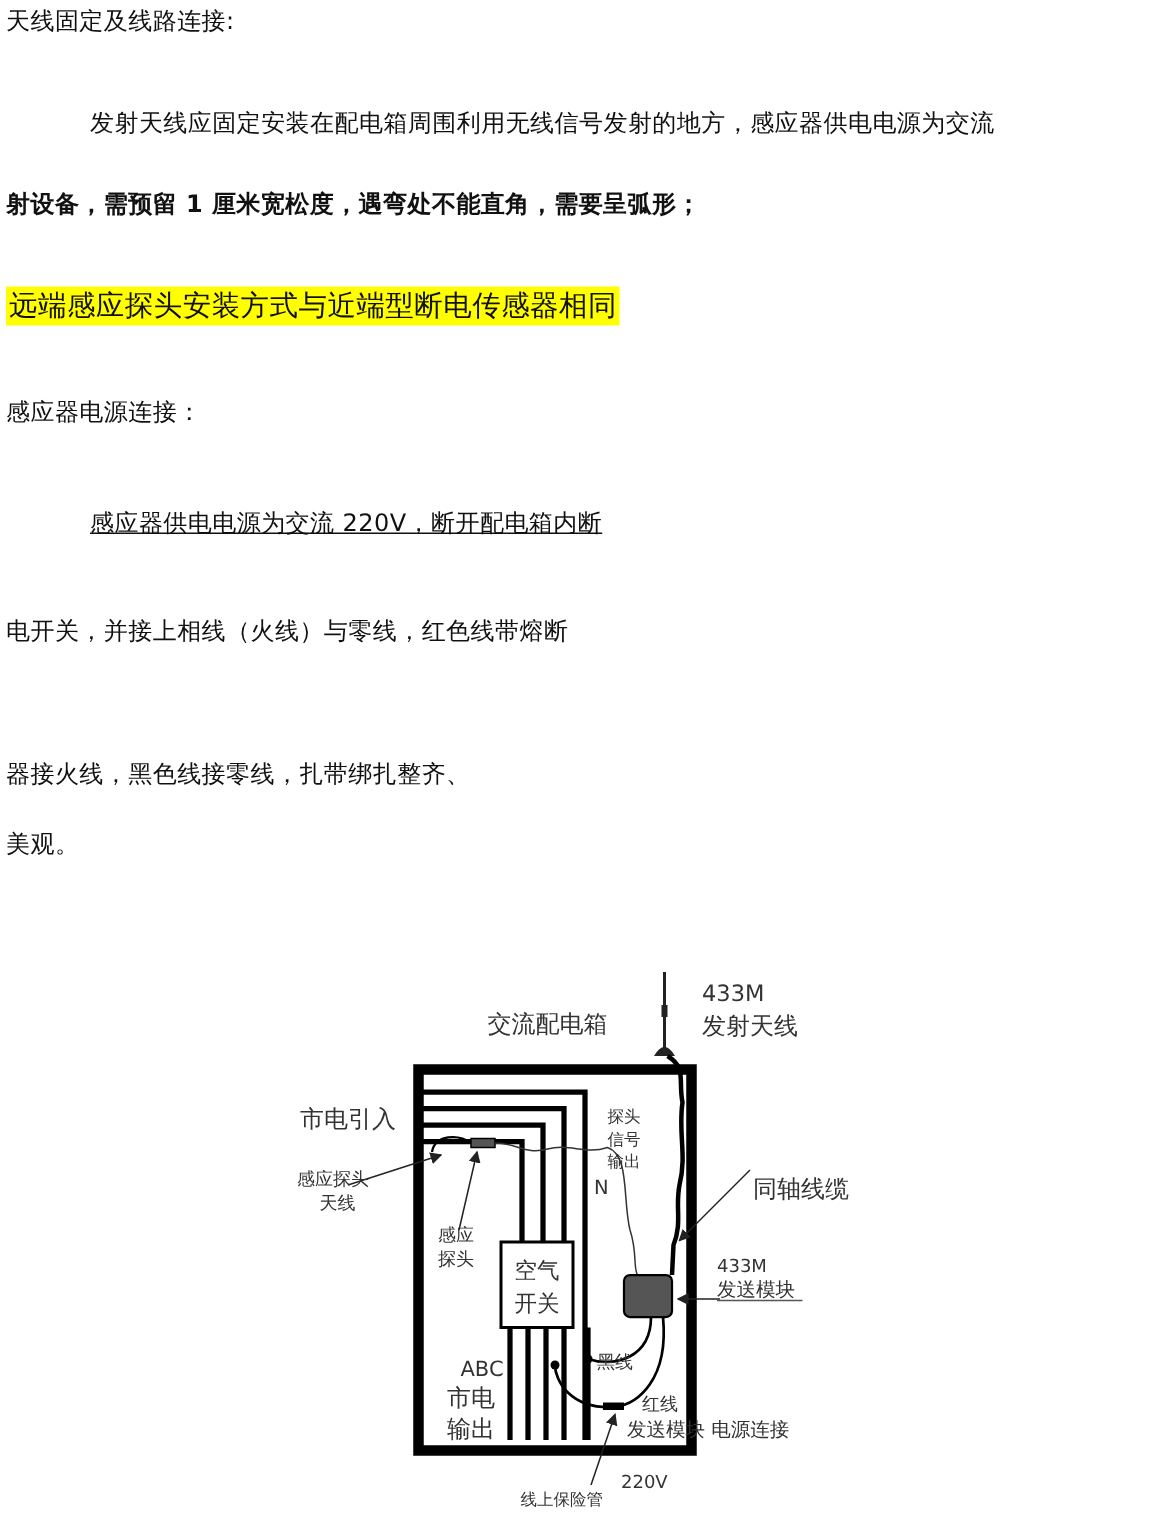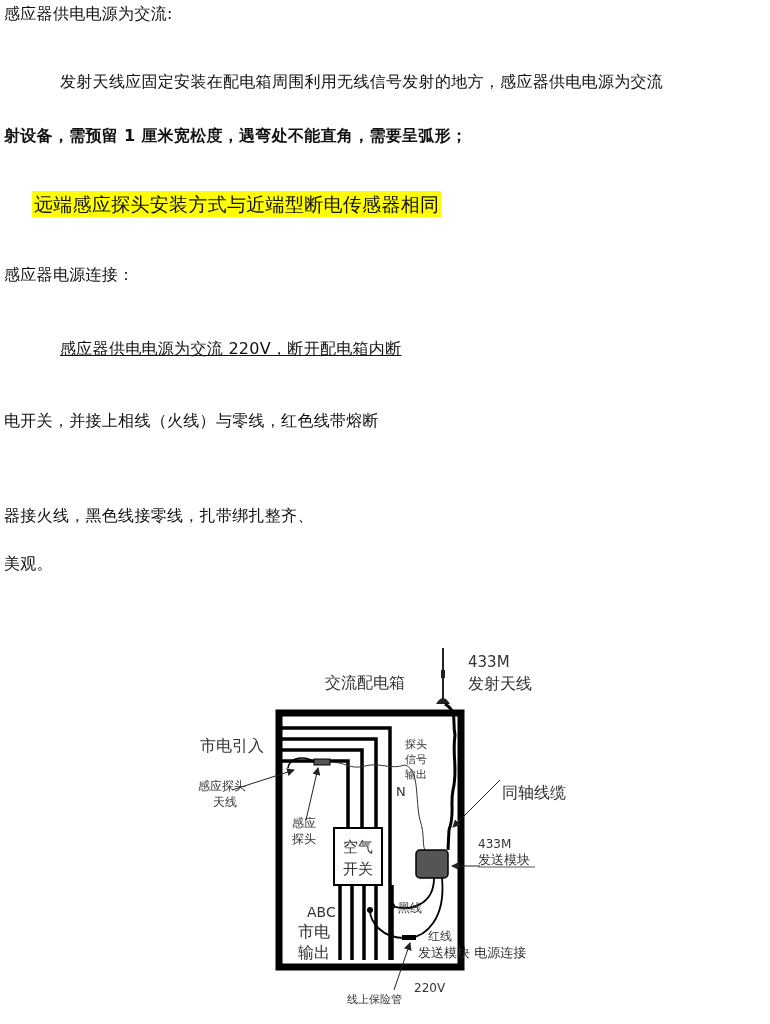--- a/index.html
+++ b/index.html
@@ -7,24 +7,24 @@
          font-family:"DejaVu Sans", "Liberation Sans", sans-serif; color:#111; }
   .line { position:absolute; left:4px; font-size:16px; line-height:20px; white-space:nowrap; letter-spacing:0.3px; }
   .indent { left:60px; }
   .hl { background:#ffff00; font-size:19px; line-height:26px; padding:0 2px; left:4px; }
   svg { position:absolute; left:0; top:0; }
   .svgtxt { font-family:"DejaVu Sans", "Liberation Sans", sans-serif; fill:#333; }
 </style>
 </head>
 <body>
 
-<div class="line" style="top:4px;">感应器供电电源为交流:</div>
+<div class="line" style="top:4px;">天线固定及线路连接:</div>
 <div class="line indent" style="top:72px;">发射天线应固定安装在配电箱周围利用无线信号发射的地方，感应器供电电源为交流</div>
 <div class="line" style="top:126px;font-weight:bold;">射设备，需预留 1 厘米宽松度，遇弯处不能直角，需要呈弧形；</div>
-<div class="line hl" style="top:191px;margin-left:28px;">远端感应探头安装方式与近端型断电传感器相同</div>
+<div class="line hl" style="top:191px;">远端感应探头安装方式与近端型断电传感器相同</div>
 <div class="line" style="top:265px;">感应器电源连接：</div>
 <div class="line indent" style="top:339px;text-decoration:underline;">感应器供电电源为交流 220V，断开配电箱内断</div>
 <div class="line" style="top:411px;">电开关，并接上相线（火线）与零线，红色线带熔断</div>
 <div class="line" style="top:506px;">器接火线，黑色线接零线，扎带绑扎整齐、</div>
 <div class="line" style="top:554px;font-family:Liberation Serif, serif;">美观。</div>
 
 <svg width="770" height="1024" viewBox="0 0 770 1024">
   <defs>
     <marker id="arr" markerWidth="8" markerHeight="8" refX="7" refY="4" orient="auto">
       <path d="M0,0 L8,4 L0,8 z" fill="#222"></path>

